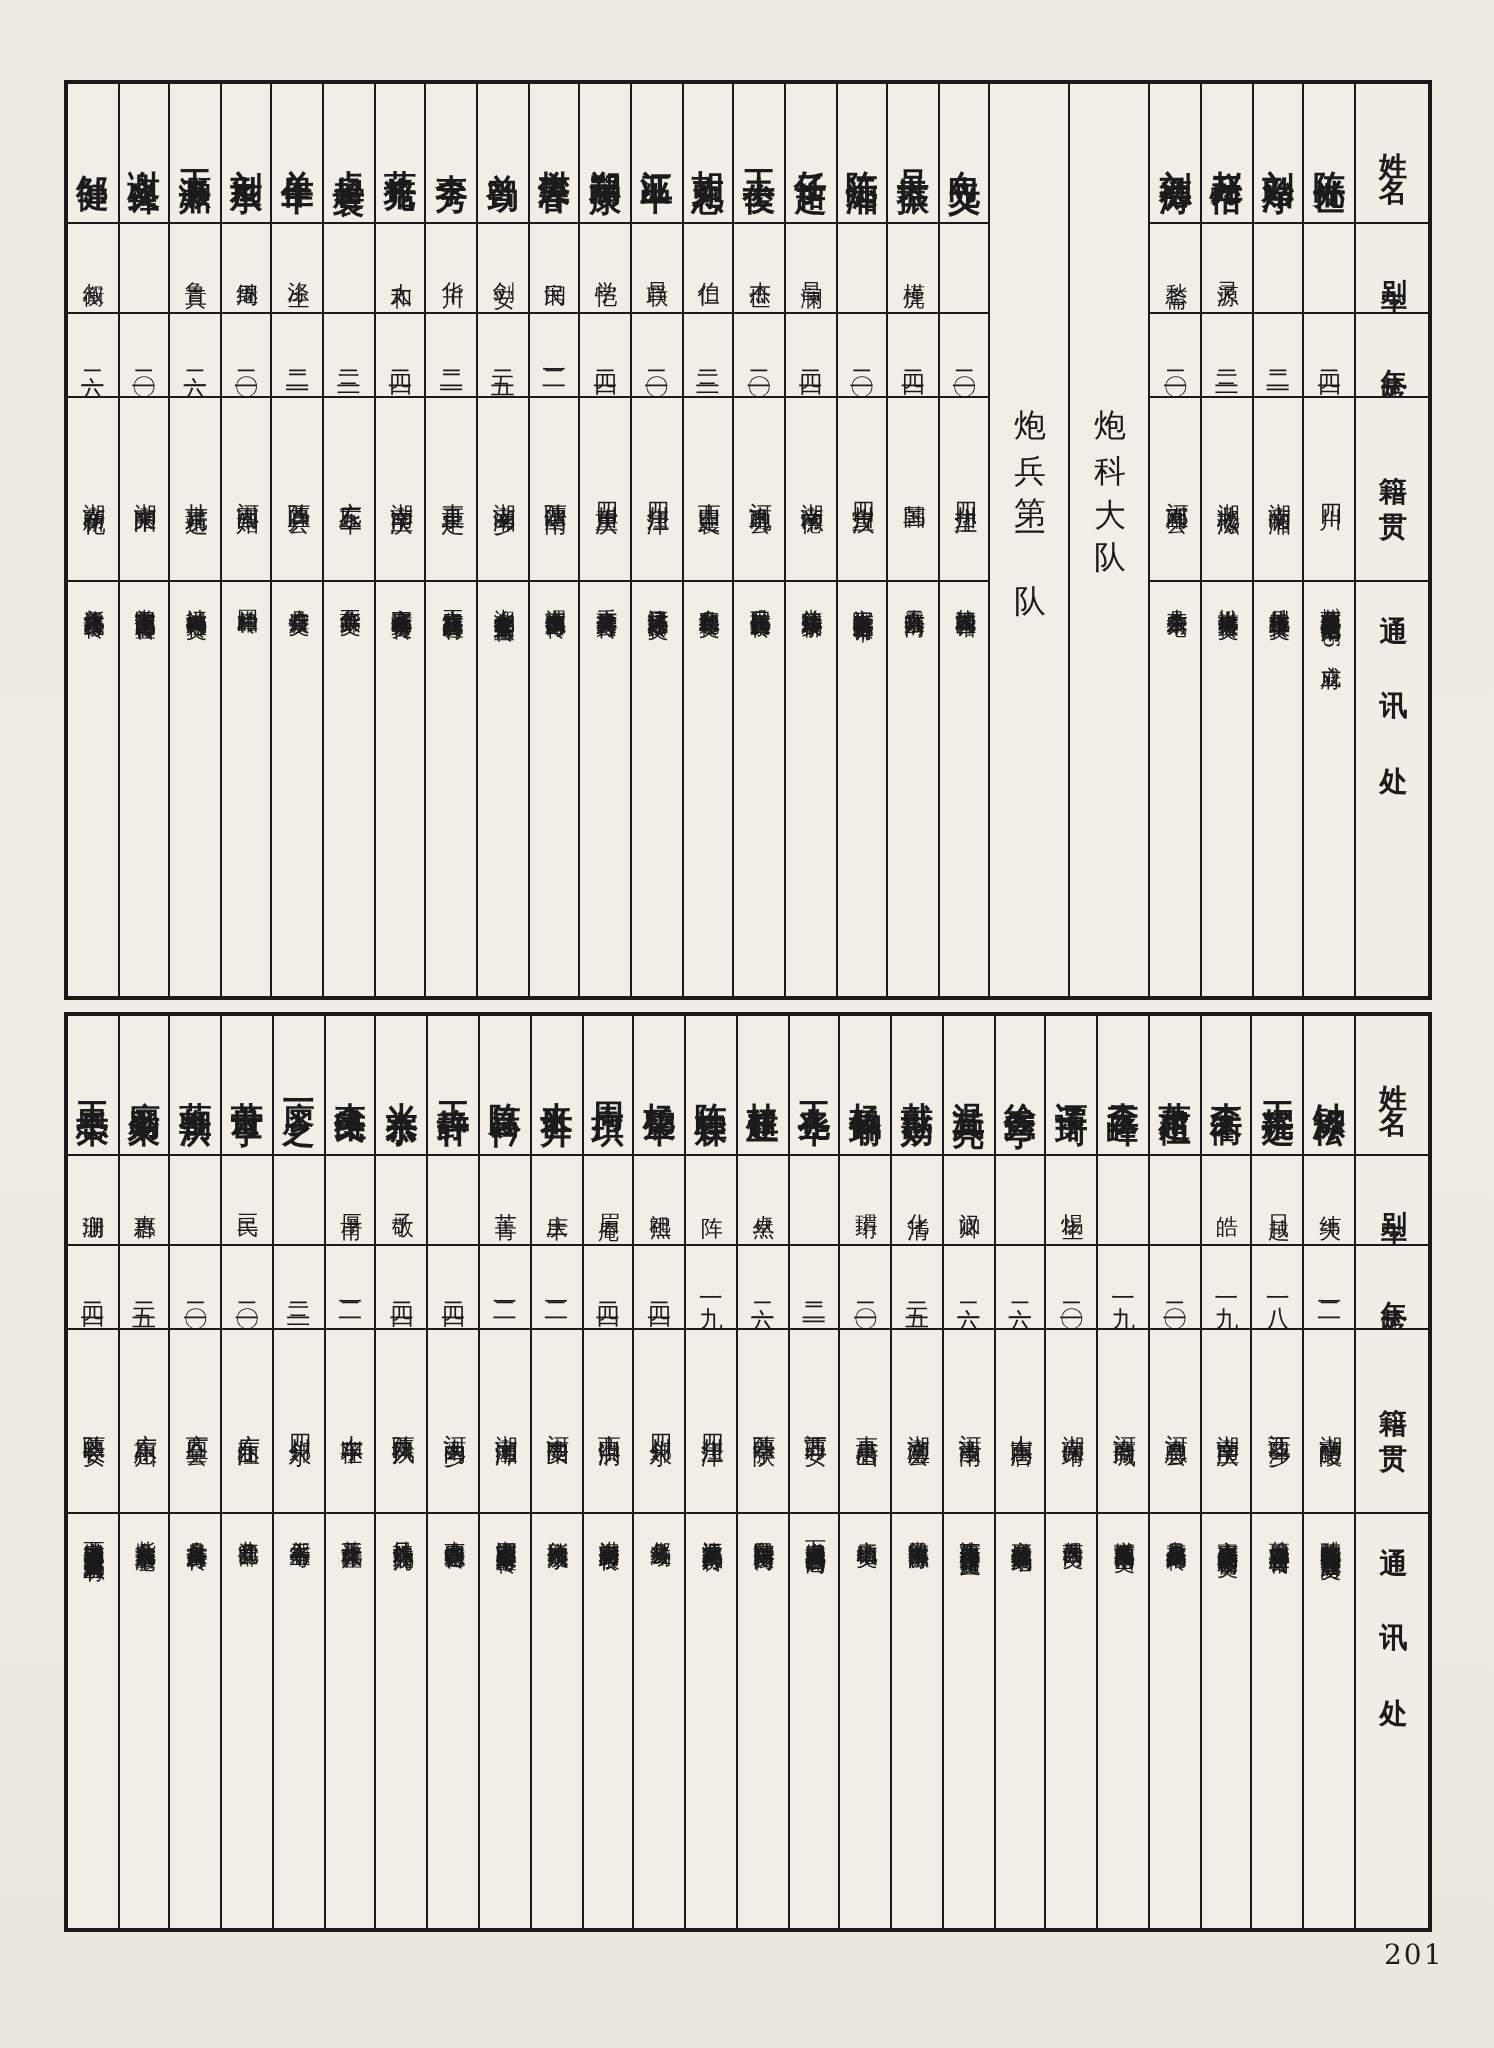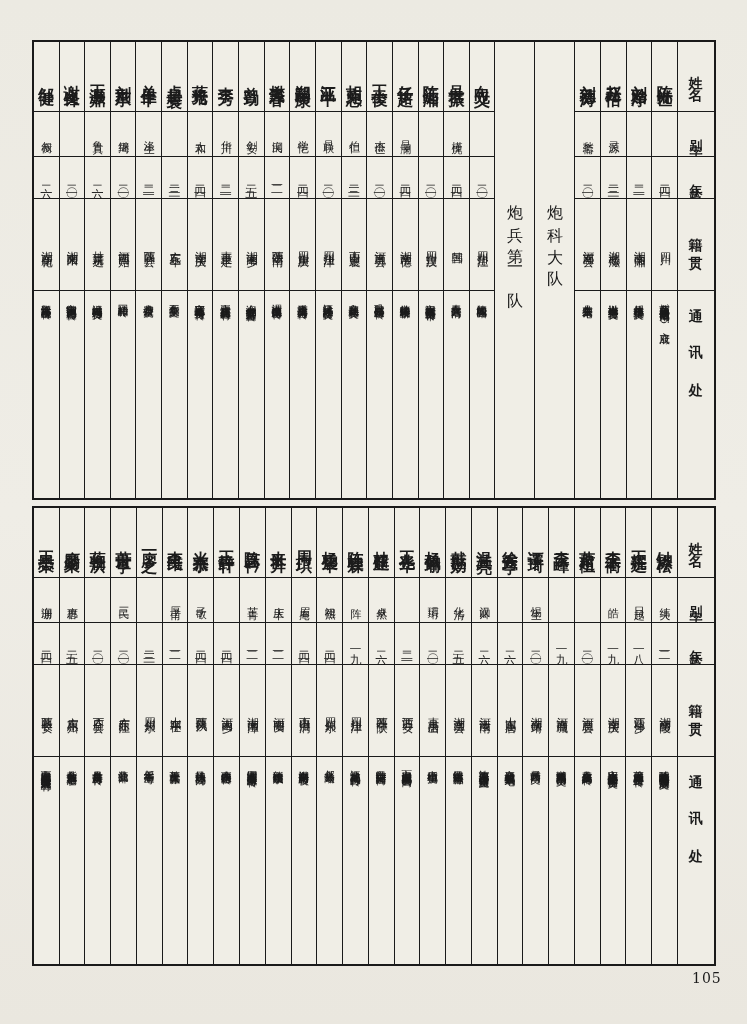--- a/index.html
+++ b/index.html
@@ -905,14 +905,14 @@
         </div>
         <div class="cell c-origin">
           <div class="vtext">陕西长安</div>
         </div>
         <div class="cell c-address">
           <div class="vtext">西安城内钟楼西边永盛魁号转交北门外墀埧王村</div>
         </div>
       </div>
     </div>
 
-  <div class="page-number">105</div>
+  <div class="page-number">201</div>
 </div>
 
 </body></html>

